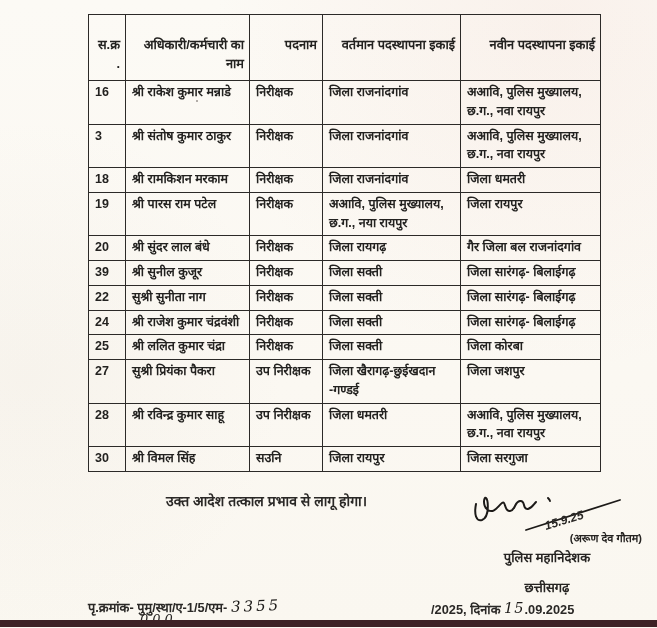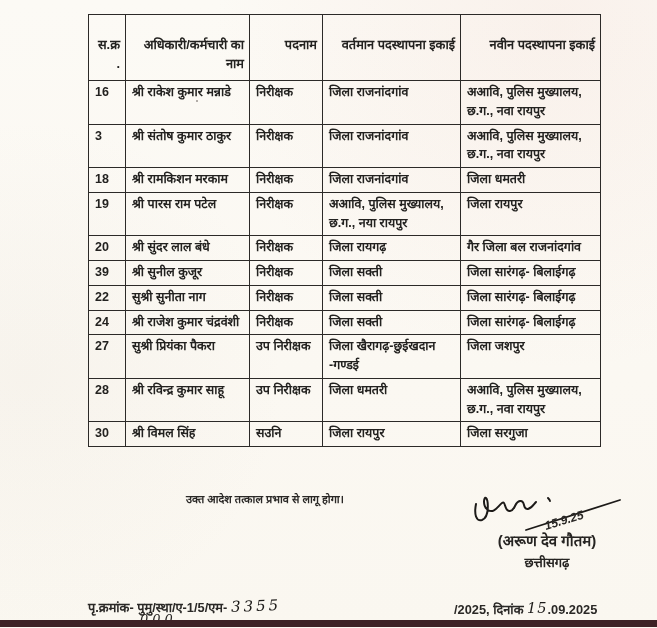--- a/index.html
+++ b/index.html
@@ -32,40 +32,40 @@
   }
   table.transfer th {
     font-weight:700; text-align:right; vertical-align:top;
     padding-top:20px; height:42px; font-size:12.8px;
   }
   table.transfer td.sn { text-align:left; }
   table.transfer tr { height:21px; }
   
   .order-note {
     position:absolute; left:166px; top:491px;
-    font-size:11px; font-weight:700; color:#2a2826;margin-left:20px;
+    font-size:14px; font-weight:700; color:#2a2826;
   }
   .sig-block {
     position:absolute; left:452px; top:530px; width:190px;
     text-align:center; font-weight:700; color:#262422;
   }
-  .sig-name   { font-size:15px; }
+  .sig-name   { font-size:11px;text-align:right; }
   .sig-title  { font-size:13px; margin-top:3px; }
-  .sig-region { font-size:13px; margin-top:3px; }
+  .sig-region { font-size:13px; margin-top:12px; }
   .sig-scribble { position:absolute; left:462px; top:490px; width:185px; height:46px; }
   .sig-date {
     font-size:12px; font-weight:600; font-style:italic;
     fill:#2a2826;
   }
   .ref-line {
     position:absolute; left:0; top:598px; width:657px;
     font-size:12.8px; font-weight:700; color:#2a2826;
   }
   .ref-left  { position:absolute; left:88px; top:0; white-space:nowrap; }
-  .ref-right { position:absolute; left:454px; top:2px; white-space:nowrap; }
+  .ref-right { position:absolute; left:431px; top:2px; white-space:nowrap; }
   .handwrite {
     display:inline-block;
     font-family:"DejaVu Serif", serif;
     font-style:italic; font-weight:500;
     font-size:15px; letter-spacing:3px;
     transform:rotate(-2deg) translateY(-1px);
     color:#1c1a18;
   }
   .handwrite-day {
     display:inline-block;
@@ -159,20 +159,27 @@
           <td>जिला सारंगढ़- बिलाईगढ़</td>
         </tr>
         <tr>
           <td class="sn">24</td>
           <td>श्री राजेश कुमार चंद्रवंशी</td>
           <td>निरीक्षक</td>
           <td>जिला सक्ती</td>
           <td>जिला सारंगढ़- बिलाईगढ़</td>
         </tr>
         <tr>
+          <td class="sn">25</td>
+          <td>श्री ललित कुमार चंद्रा</td>
+          <td>निरीक्षक</td>
+          <td>जिला सक्ती</td>
+          <td>जिला कोरबा</td>
+        </tr>
+        <tr>
           <td class="sn">27</td>
           <td>सुश्री प्रियंका पैकरा</td>
           <td>उप निरीक्षक</td>
           <td>जिला खैरागढ़-छुईखदान -गण्डई</td>
           <td>जिला जशपुर</td>
         </tr>
         <tr>
           <td class="sn">28</td>
           <td>श्री रविन्द्र कुमार साहू</td>
           <td>उप निरीक्षक</td>
@@ -193,20 +200,21 @@
 
   <svg class="sig-scribble" viewBox="0 0 185 46">
     <path d="M14,14 C12,24 14,32 20,30 C28,27 26,10 24,8 C22,6 20,16 26,20 C32,24 36,16 40,13 C44,10 42,22 48,21 C54,20 52,12 58,11 C64,10 60,20 66,19 C70,18 72,14 74,12" fill="none" stroke="#1c1a18" stroke-width="2" stroke-linecap="round"></path>
     <path d="M86,8 C87,9 88,10 88,11" fill="none" stroke="#1c1a18" stroke-width="2" stroke-linecap="round"></path>
     <path d="M64,40 L158,10" fill="none" stroke="#1c1a18" stroke-width="1.8" stroke-linecap="round"></path>
     <text class="sig-date" x="84" y="40" transform="rotate(-17 84 40)">15.9.25</text>
   </svg>
 
   <div class="sig-block">
     <div class="sig-name">(अरूण देव गौतम)</div>
+    <div class="sig-title">पुलिस महानिदेशक</div>
     <div class="sig-region">छत्तीसगढ़</div>
   </div>
 
   <div class="ref-line">
     <span class="ref-left">
       <span>पृ.क्रमांक- पुमु/स्था/ए-1/5/एम-</span>
       <span class="handwrite">3355</span>
     </span>
     <span class="ref-right">
       <span>/2025, दिनांक</span>

